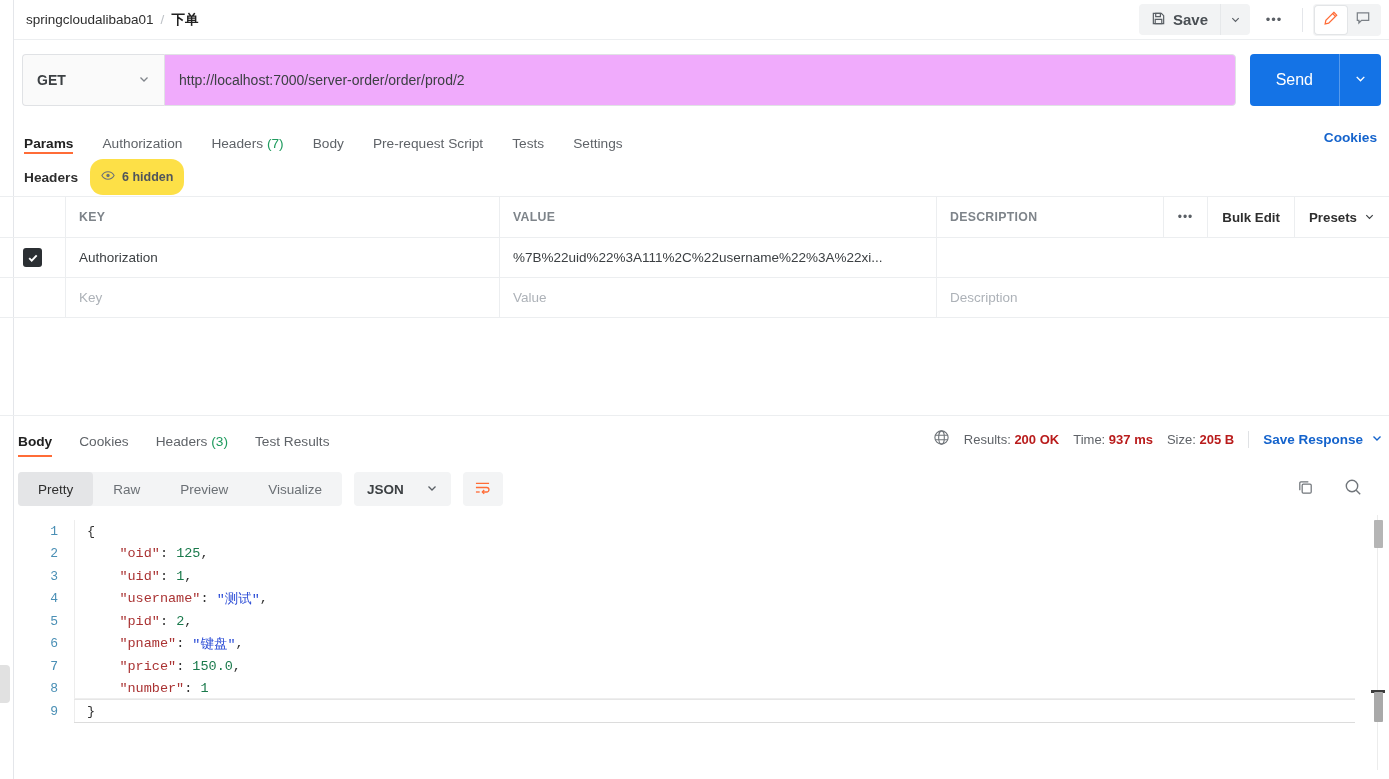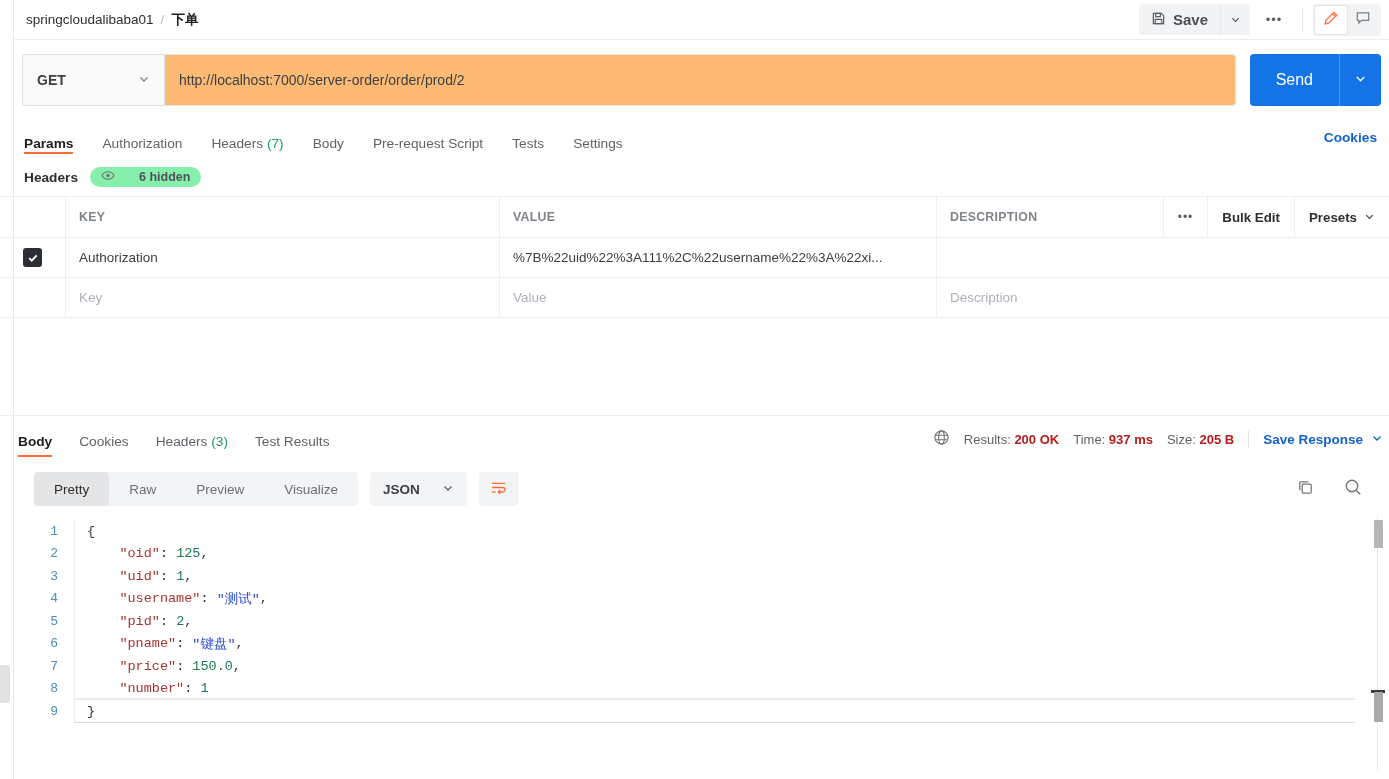--- a/index.html
+++ b/index.html
@@ -44,40 +44,40 @@
   
   .urlbar { position: absolute; left: 14px; top: 54px; width: 1375px; height: 52px; display: flex; align-items: flex-start; padding: 0 8px; }
   .method-box {
     width: 142px; height: 52px; border: 1px solid #e0e2e5; border-right: none;
     border-radius: 4px 0 0 4px; background: #fafafa;
     display: flex; align-items: center; justify-content: space-between; padding: 0 14px;
     font-size: 14px; font-weight: 700; color: #3c4043;
   }
   .url-box {
     flex: 1; height: 52px; border: 1px solid #e0e2e5; border-radius: 0 4px 4px 0;
-    background: #fdba74; display: flex; align-items: center; padding: 0 14px;
+    background: #f0abfc; display: flex; align-items: center; padding: 0 14px;
     font-size: 14px; color: #3c4043;
   }
   .send-group { display: flex; align-items: stretch; margin-left: 14px; height: 52px; background: #1473e6; border-radius: 4px; overflow: hidden; }
   .send-btn { display: flex; align-items: center; padding: 0 26px; color: #fff; font-size: 16px; font-weight: 400; }
   .send-caret { display: flex; align-items: center; justify-content: center; width: 42px; border-left: 1px solid rgba(255,255,255,.28); }
 
   
   .req-tabs { position: absolute; left: 14px; top: 118px; width: 1375px; height: 36px; display: flex; align-items: flex-end; }
   .tab { position: relative; padding: 0 0 3px 0; margin-right: 29px; font-size: 13.7px; color: #5f6368; white-space: nowrap; }
   .tab:first-child { margin-left: 10px; }
   .tab.active { color: #212121; font-weight: 600; }
   .tab.active::after { content: ""; position: absolute; left: 0; right: 0; bottom: 0; height: 2.5px; background: #ff6c37; }
   .tab .cnt { color: #1f9b5e; font-weight: 400; }
   .cookies-link { margin-left: auto; padding-bottom: 9px; padding-right: 12px; color: #1463cc; font-size: 13.7px; font-weight: 700; }
 
   
   .hdr-label-row { position: absolute; left: 14px; top: 162px; width: 1375px; height: 30px; display: flex; align-items: center; padding-left: 10px; gap: 12px; }
   .hdr-label { font-size: 13.7px; font-weight: 700; color: #2e2e2e; }
-  .hidden-pill { display: flex; align-items: center; gap: 24px; height: 20px; padding: 0 11px; background: #86efac; border-radius: 13px; font-size: 12.5px; font-weight: 700; color: #50555b; }
+  .hidden-pill { display: flex; align-items: center; gap: 7px; height: 36px; padding: 0 11px; background: #fde047; border-radius: 13px; font-size: 12.5px; font-weight: 700; color: #50555b; }
 
   
   .tbl { position: absolute; left: 0; top: 196px; width: 1389px; border-top: 1px solid #eceef0; }
   .trow { display: flex; height: 40px; border-bottom: 1px solid #eceef0; }
   .trow.head { height: 41px; }
   .c-check { width: 66px; border-right: 1px solid #eceef0; display: flex; align-items: center; justify-content: center; }
   .c-key { width: 434px; border-right: 1px solid #eceef0; display: flex; align-items: center; padding-left: 13px; }
   .c-val { width: 437px; border-right: 1px solid #eceef0; display: flex; align-items: center; padding-left: 13px; overflow: hidden; }
   .c-desc { flex: 1; display: flex; align-items: center; padding-left: 13px; }
   .col-h { font-size: 12.3px; font-weight: 700; color: #7e848a; letter-spacing: .3px; }
@@ -97,21 +97,21 @@
   .rtab.active { color: #212121; font-weight: 600; }
   .rtab.active::after { content: ""; position: absolute; left: 0; right: 0; bottom: 0; height: 2.5px; background: #ff6c37; }
   .rtab .cnt { color: #1f9b5e; font-weight: 400; }
   .resp-status { margin-left: auto; display: flex; align-items: center; gap: 14px; padding-bottom: 8px; padding-right: 6px; font-size: 13px; color: #5f6368; }
   .stat-val { color: #b91c1c; font-weight: 600; }
   .vdiv { width: 1px; height: 17px; background: #e0e2e5; }
   .save-resp { color: #1463cc; font-weight: 700; font-size: 13.5px; display: flex; align-items: center; gap: 8px; }
 
   
   .resp-toolbar { position: absolute; left: 14px; top: 470px; width: 1375px; height: 38px; display: flex; align-items: center; padding-left: 4px; }
-  .seg { display: flex; background: #f3f4f5; border-radius: 4px; height: 34px; align-items: center; margin-left: 16px; }
+  .seg { display: flex; background: #f3f4f5; border-radius: 4px; height: 34px; align-items: center; }
   .seg-item { height: 34px; display: flex; align-items: center; padding: 0 20px; font-size: 13.5px; color: #6b7075; border-radius: 4px; }
   .seg-item.active { background: #e4e5e7; color: #2e2e2e; }
   .fmt-sel { display: flex; align-items: center; gap: 22px; height: 34px; padding: 0 13px; background: #f3f4f5; border-radius: 4px; margin-left: 12px; font-size: 13.5px; font-weight: 700; color: #3c4043; }
   .wrap-btn { display: flex; align-items: center; justify-content: center; width: 40px; height: 34px; background: #f3f4f5; border-radius: 4px; margin-left: 12px; }
   .tool-right { margin-left: auto; display: flex; align-items: center; gap: 28px; padding-right: 26px; }
 
   
   .code { position: absolute; left: 14px; top: 520px; width: 1375px; height: 210px; font-family: "Liberation Mono", monospace; font-size: 13.5px; }
   .cline { display: flex; height: 22.5px; align-items: center; }
   .lnum { width: 60px; text-align: right; padding-right: 16px; color: #4a8fb5; font-size: 13px; }

